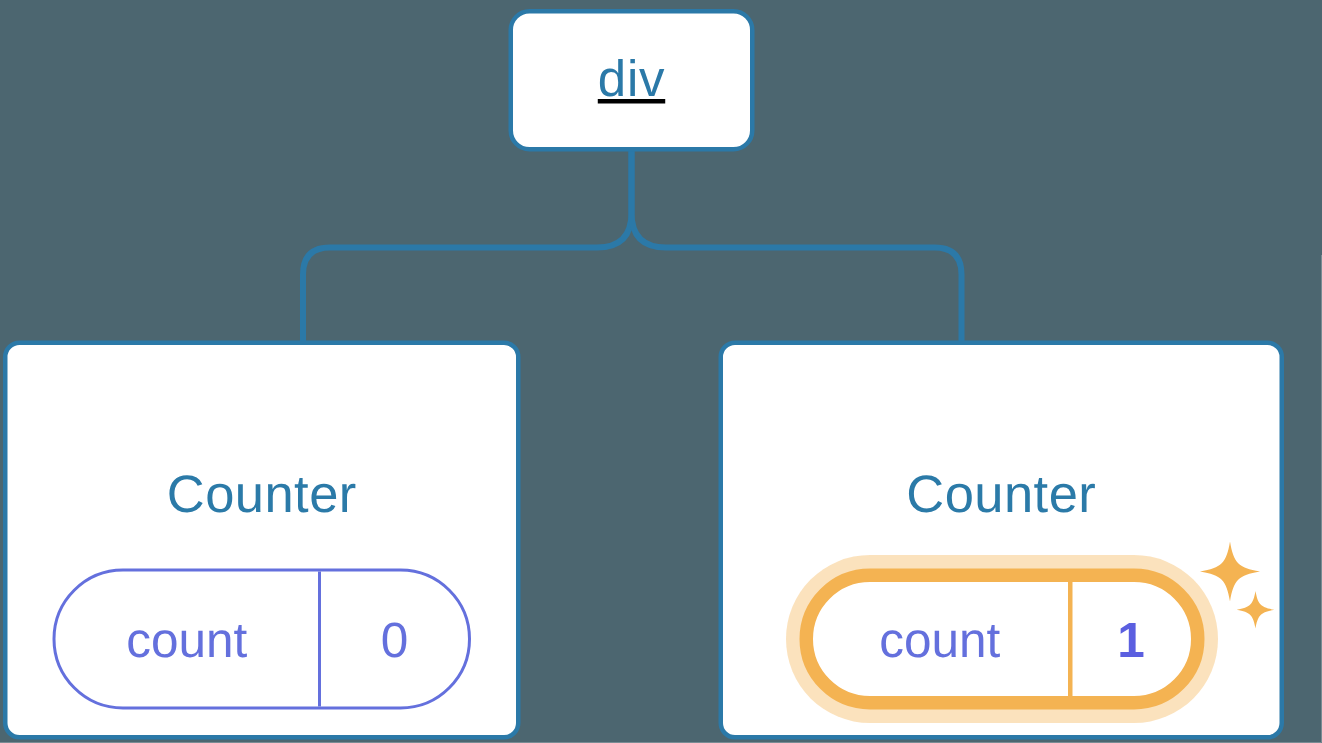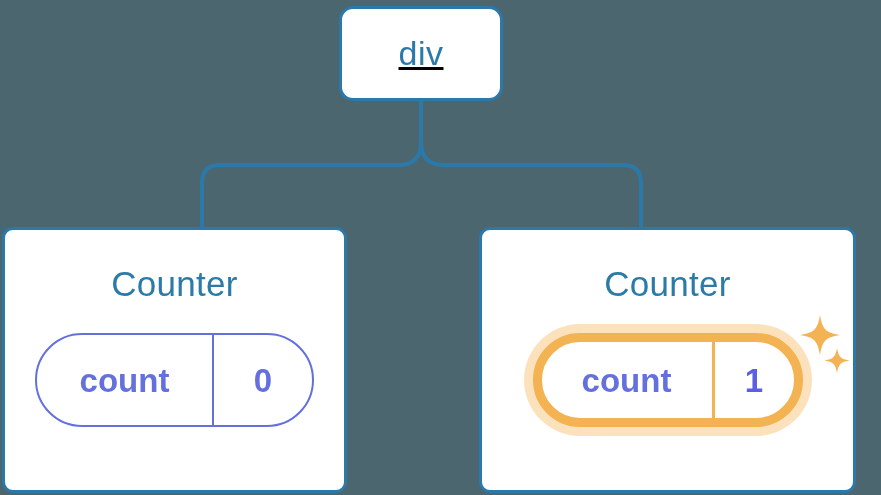--- a/index.html
+++ b/index.html
@@ -64,21 +64,21 @@
     height: 266px;
     border-radius: 11px;
     justify-content: flex-start;
   }
   #node-counter-left  { left: 2px;   width: 345px; }
   #node-counter-right { left: 479px; width: 377px; }
 
   .node-component .node-title {
     font-size: 35px;
     color: #2b7aa8;
-    margin-top: 34px;
+    margin-top: 80px;
     letter-spacing: 0.3px;
   }
 
   
   .state-pill-wrap {
     position: relative;
     margin-top: 29px;
     display: flex;
     align-items: center;
     justify-content: center;
@@ -94,21 +94,20 @@
     background: #ffffff;
   }
 
   .state-pill .pill-key,
   .state-pill .pill-value {
     display: flex;
     align-items: center;
     justify-content: center;
     font-size: 33px;
     line-height: 1;
-    font-weight: bold;
   }
 
   
   .state-pill.idle {
     width: 279px;
     border: 2px solid #6470dd;
   }
   .state-pill.idle .pill-key {
     width: 175px;
     color: #6470dd;

